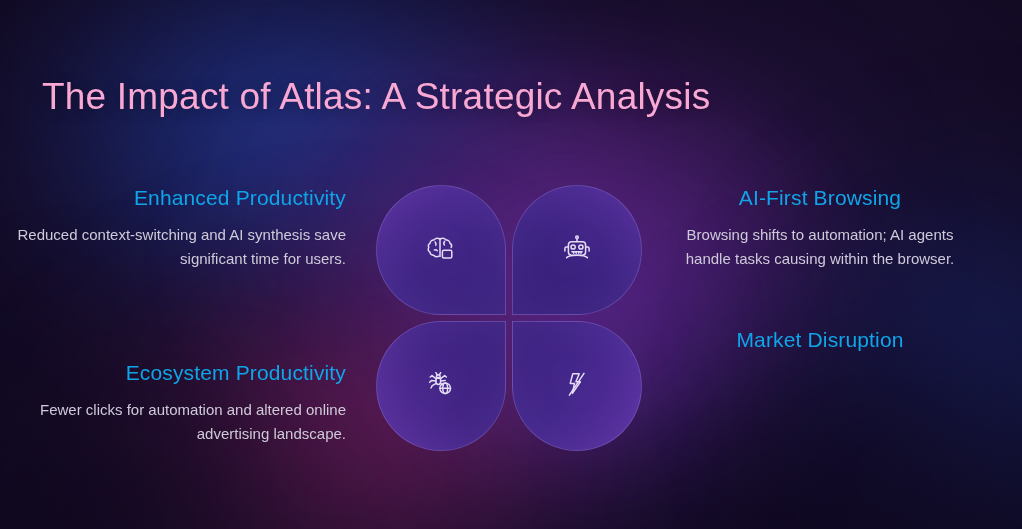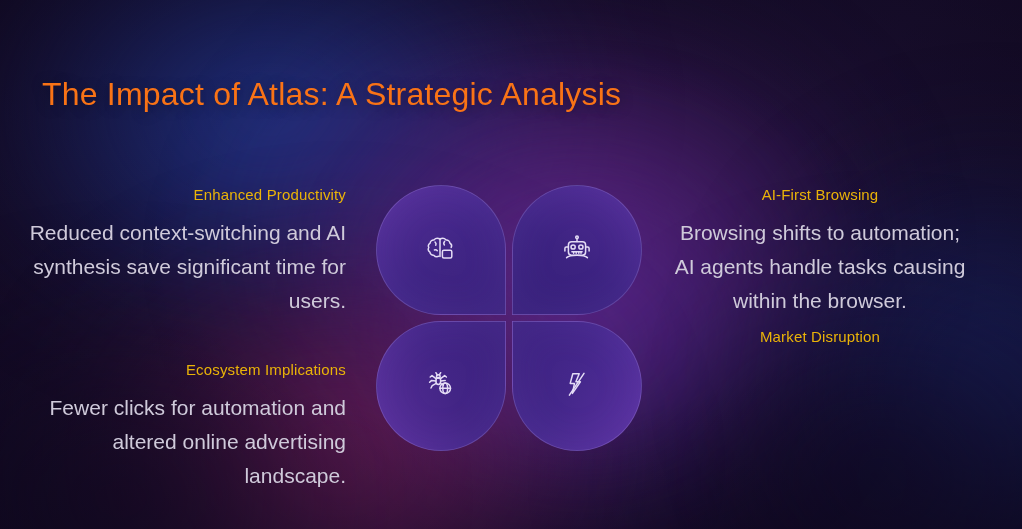--- a/index.html
+++ b/index.html
@@ -41,33 +41,33 @@
                     background:radial-gradient(ellipse at center, rgba(16,8,34,.85) 0%, rgba(16,8,34,0) 70%); }
   .glow-dark-bl   { left:-140px; bottom:-170px; width:520px; height:400px;
                     background:radial-gradient(ellipse at center, rgba(16,8,32,.80) 0%, rgba(16,8,32,0) 70%); }
   .vignette {
     background:radial-gradient(ellipse 80% 80% at 50% 48%, rgba(0,0,0,0) 40%, rgba(10,5,22,.55) 100%);
   }
 
   
   .title {
     position:absolute; left:42px; top:76px;
-    font-size:32px; font-weight:400; letter-spacing:.2px;
-    color:#f97316; white-space:nowrap;
+    font-size:37px; font-weight:400; letter-spacing:.2px;
+    color:#f9a8d4; white-space:nowrap;
     text-shadow:0 2px 14px rgba(0,0,0,.35);
   }
 
   
   .block { position:absolute; }
   .block h2 {
-    font-size:15px; font-weight:400; letter-spacing:.15px;
-    color:#eab308; margin-bottom:13px; white-space:nowrap;
+    font-size:21px; font-weight:400; letter-spacing:.15px;
+    color:#0ea5e9; margin-bottom:13px; white-space:nowrap;
   }
   .block p {
-    font-size:21px; font-weight:400; line-height:1.62;
+    font-size:15px; font-weight:400; line-height:1.62;
     color:#cfcada;
   }
   .block.right-align { text-align:right; }
   .block.left-align  { text-align:center; }
 
   .block-productivity { left:16px;  top:186px;  width:330px; }
   .block-ecosystem    { left:16px;  top:361px;  width:330px; }
   .block-aifirst      { left:670px; top:186px;  width:300px; }
   .block-market       { left:670px; top:328px;  width:300px; }
 
@@ -129,21 +129,21 @@
     <h2>Enhanced Productivity</h2>
     <p>Reduced context-switching and AI synthesis save significant time for users.</p>
   </div>
 
   <div class="block left-align block-aifirst">
     <h2>AI-First Browsing</h2>
     <p>Browsing shifts to automation; AI agents handle tasks causing within the browser.</p>
   </div>
 
   <div class="block right-align block-ecosystem">
-    <h2>Ecosystem Implications</h2>
+    <h2>Ecosystem Productivity</h2>
     <p>Fewer clicks for automation and altered online advertising landscape.</p>
   </div>
 
   <div class="block left-align block-market">
     <h2>Market Disruption</h2>
   </div>
 
   <div class="petals">
 
     <div class="petal petal-tl">

